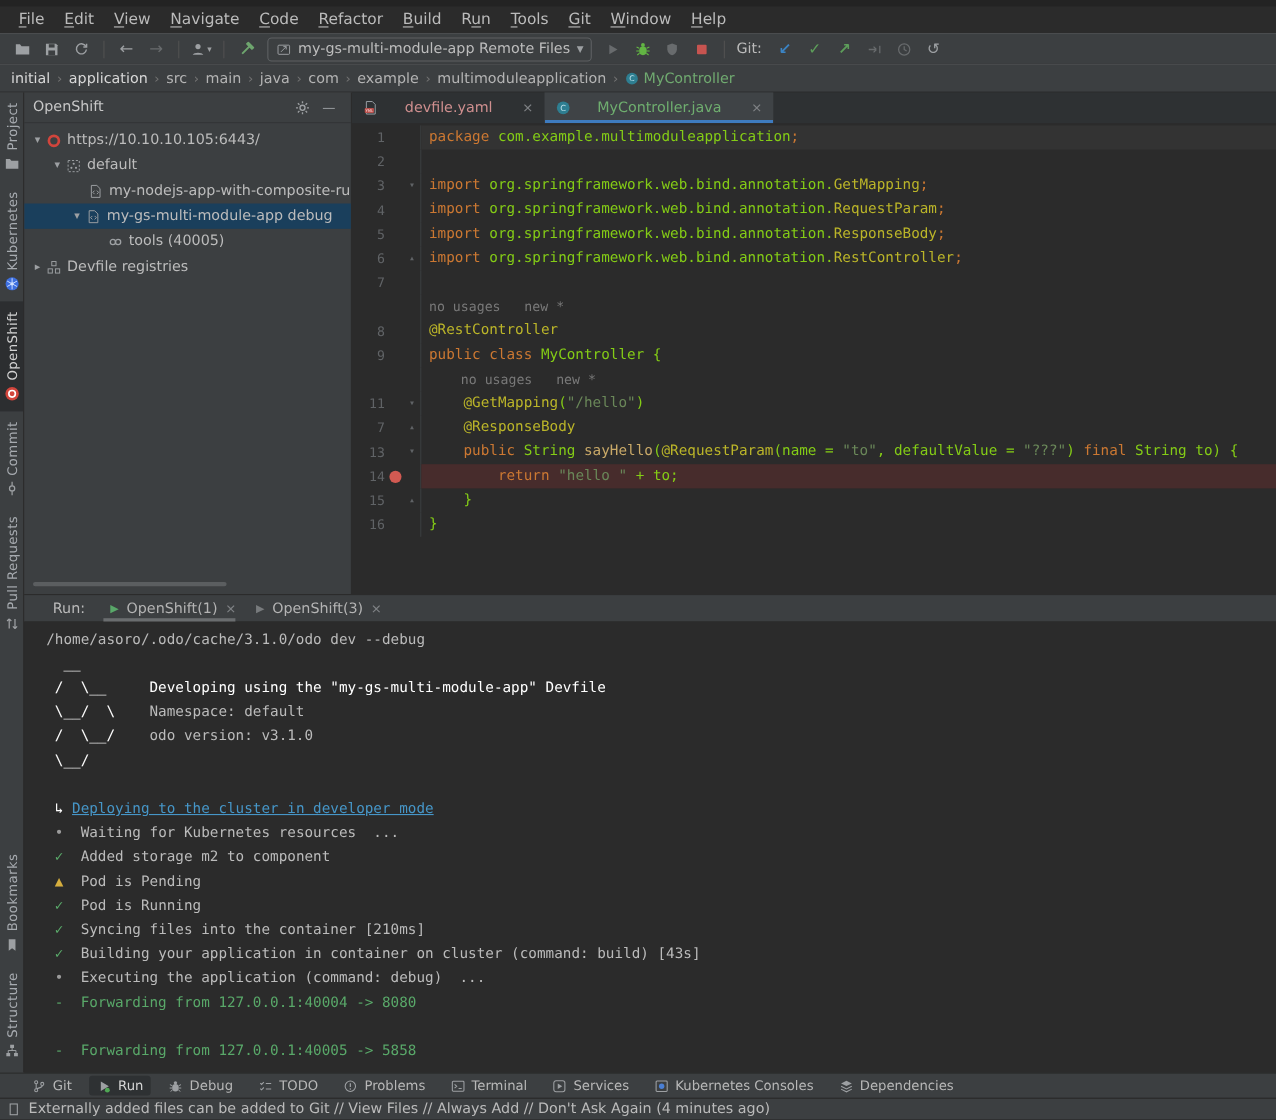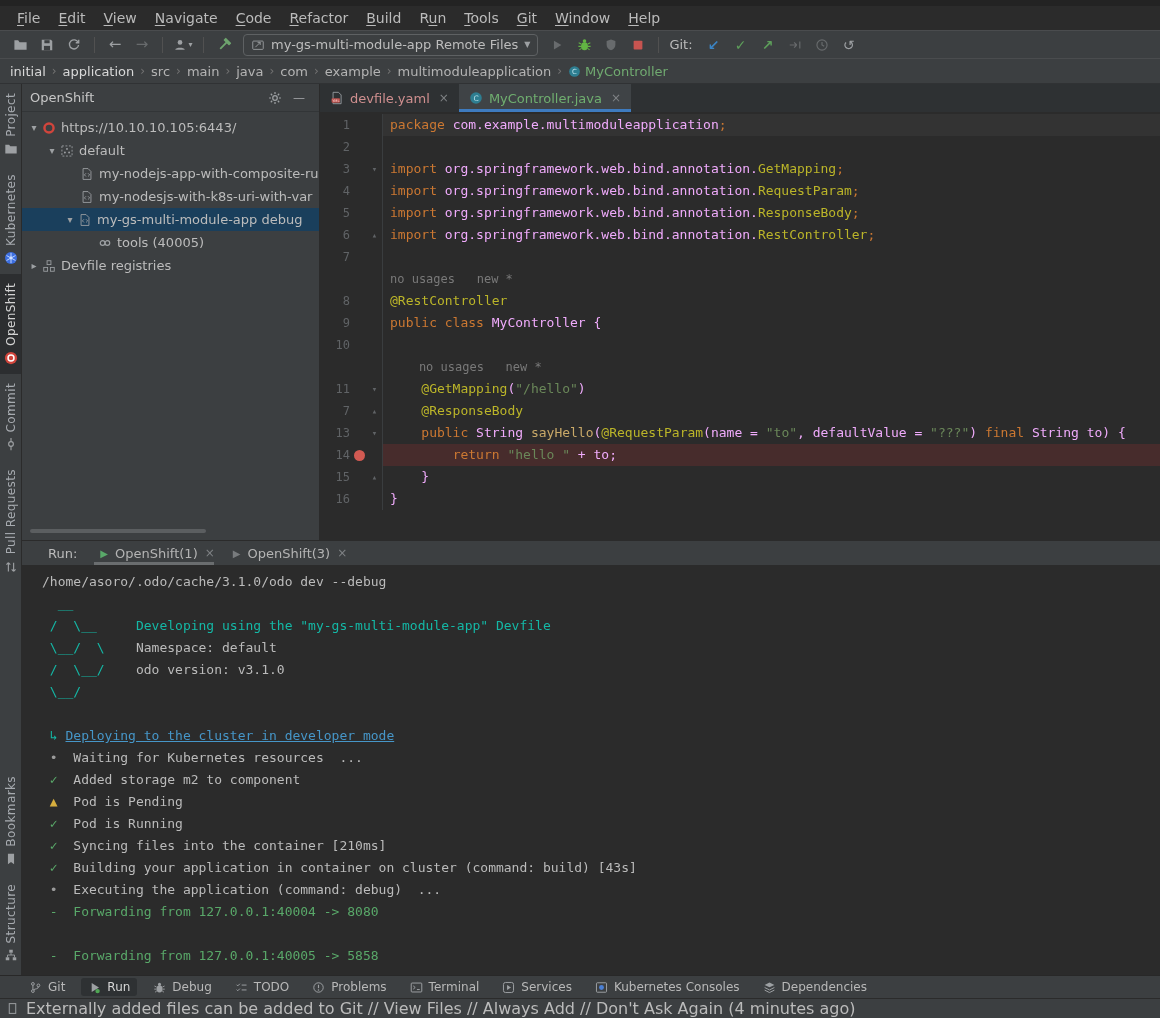--- a/index.html
+++ b/index.html
@@ -48,57 +48,57 @@
   .os-tree{flex:1;position:relative;overflow:hidden;padding-top:4px}
   .tree-row{height:23px;display:flex;align-items:center;white-space:nowrap;font-size:13px;color:#bcbcbc;overflow:hidden}
   .tree-row.selected{background:#1a3f5c}
   .tree-chev{width:16px;text-align:center;color:#9da0a3;font-size:10px;flex:none}
   .tree-ico{margin-right:5px;color:#9da0a3}
   .hscroll{position:absolute;bottom:7px;left:8px;width:176px;height:4px;background:#5b5e60;border-radius:2px}
 
   
   .editor{flex:1;display:flex;flex-direction:column;background:#2b2b2b;min-width:0}
   .tabbar{height:28px;background:#2e3133;display:flex;align-items:stretch;flex:none}
-  .etab{display:flex;align-items:center;gap:6px;padding:0 10px;font-size:13px;position:relative}
+  .etab{display:flex;align-items:center;gap:24px;padding:0 10px;font-size:13px;position:relative}
   .etab.active{background:#3f4346;box-shadow:inset 0 -3px 0 #3e7bbf}
   .etab .close{color:#7f8285;font-size:12px;margin-left:3px}
   .tab-red{color:#cf8f8f}.tab-green{color:#6fae6f}
   .code{flex:1;padding-top:2px;font:13px/22px "DejaVu Sans Mono",monospace;overflow:hidden}
   .cline{display:flex;height:22px;white-space:pre}
   .gutter{width:63px;flex:none;display:flex;align-items:center;border-right:1px solid #3a3d3f}
   .lnum{width:30px;text-align:right;color:#606366;font-size:12px}
   .bpslot{width:18px;display:flex;align-items:center;justify-content:center}
   .bpdot{width:11px;height:11px;border-radius:50%;background:#d25a52}
   .foldslot{width:13px;text-align:center;color:#606366;font-size:9px}
   .ctext{flex:1;padding-left:7px;color:#a9b7c6}
   .cline.caret .ctext{background:#333333}
   .cline.bp .ctext{background:#472c2c}
-  .c-kw{color:#cc7832}.c-pl{color:#f0abfc}.c-cls{color:#bbb529}.c-str{color:#6a8759}.c-mth{color:#c9a968}
+  .c-kw{color:#cc7832}.c-pl{color:#84cc16}.c-cls{color:#bbb529}.c-str{color:#6a8759}.c-mth{color:#c9a968}
   .inlay{color:#797979;font-size:12px}
 
   
   .run-panel{flex:1;display:flex;flex-direction:column;min-height:0}
   .run-header{height:25px;background:#3c3f41;border-top:1px solid #2b2b2b;display:flex;align-items:stretch;padding-left:26px;font-size:13px;flex:none}
   .run-label{display:flex;align-items:center;color:#bbbbbb;margin-right:14px}
   .rtab{display:flex;align-items:center;gap:7px;padding:0 9px;color:#b4b4b4;position:relative}
   .rtab .play{font-size:10px}
   .rtab .close{color:#7f8285;font-size:12px}
   .rtab.active::after{content:"";position:absolute;left:3px;right:10px;bottom:0;height:3px;background:#6a6d6f}
   .console{flex:1;background:#2b2b2b;padding:6px 0 0 20px;font:13px/22px "DejaVu Sans Mono",monospace;white-space:pre;overflow:hidden}
   .kline{height:22px}
-  .k-pl{color:#bbbbbb}.k-blue{color:#14b8a6}.k-link{color:#4696c8;text-decoration:underline}
+  .k-pl{color:#bbbbbb}.k-blue{color:#ffffff}.k-link{color:#4696c8;text-decoration:underline}
   .k-green{color:#59a869}.k-yellow{color:#d6ae3e}.k-gray{color:#9b9b9b}
 
   
   .bottombar{height:23px;background:#3c3f41;border-top:1px solid #282828;display:flex;align-items:center;padding-left:22px;gap:9px;flex:none}
   .bitem{display:flex;align-items:center;gap:6px;padding:2px 7px;border-radius:3px;font-size:12px;color:#b8b8b8}
   .bitem .icon{color:#9da0a3}
   .bitem.active{background:#2e3133;color:#d6d6d6}
   .statusbar{height:20px;background:#3c3f41;border-top:1px solid #2b2b2b;display:flex;align-items:center;padding-left:6px;gap:7px;
-             font-size:16px;color:#bbbbbb;flex:none}
+             font-size:13px;color:#bbbbbb;flex:none}
   .statusbar .icon{color:#9da0a3}
 </style>
 </head>
 <body>
 
 <div class="app">
   <div class="titlebar"></div>
 
   <div class="menubar" id="menubar">
       <span class="menu-item"><u>F</u>ile</span>
@@ -379,30 +379,20 @@
               <div class="tree-row">
     <span style="width:58px;flex:none"></span>
     <span class="icon i14 tree-ico">
                   <svg viewBox="0 0 16 16" xmlns="http://www.w3.org/2000/svg">
                     <path d="M3.5 1.8h5.7l3.3 3.3v9.1H3.5z" stroke="currentColor" fill="none"></path>
                     <path d="M6.8 7.2 5 9l1.8 1.8M9.2 7.2 11 9l-1.8 1.8" stroke="currentColor" fill="none"></path>
                   </svg>
                 </span>
     <span>my-nodejs-app-with-composite-ru</span>
               </div>
-              <div class="tree-row">
-    <span style="width:58px;flex:none"></span>
-    <span class="icon i14 tree-ico">
-                  <svg viewBox="0 0 16 16" xmlns="http://www.w3.org/2000/svg">
-                    <path d="M3.5 1.8h5.7l3.3 3.3v9.1H3.5z" stroke="currentColor" fill="none"></path>
-                    <path d="M6.8 7.2 5 9l1.8 1.8M9.2 7.2 11 9l-1.8 1.8" stroke="currentColor" fill="none"></path>
-                  </svg>
-                </span>
-    <span>my-nodesjs-with-k8s-uri-with-var</span>
-              </div>
               <div class="tree-row selected">
     <span style="width:40px;flex:none"></span>
                 <span class="tree-chev">▾</span>
     <span class="icon i14 tree-ico">
                   <svg viewBox="0 0 16 16" xmlns="http://www.w3.org/2000/svg">
                     <path d="M3.5 1.8h5.7l3.3 3.3v9.1H3.5z" stroke="currentColor" fill="none"></path>
                     <path d="M6.8 7.2 5 9l1.8 1.8M9.2 7.2 11 9l-1.8 1.8" stroke="currentColor" fill="none"></path>
                   </svg>
                 </span>
     <span>my-gs-multi-module-app debug</span>
@@ -479,23 +469,20 @@
               <div class="cline">
     <div class="gutter"><span class="lnum">7</span><span class="bpslot"></span><span class="foldslot"></span></div>
     <div class="ctext"></div></div>
               <div class="cline"><div class="gutter"><span class="lnum"></span><span class="bpslot"></span><span class="foldslot"></span></div><div class="ctext"><span class="inlay">no usages   new *</span></div></div>
               <div class="cline">
     <div class="gutter"><span class="lnum">8</span><span class="bpslot"></span><span class="foldslot"></span></div>
     <div class="ctext"><span class="c-cls">@RestController</span></div></div>
               <div class="cline">
     <div class="gutter"><span class="lnum">9</span><span class="bpslot"></span><span class="foldslot"></span></div>
     <div class="ctext"><span class="c-kw">public class </span><span class="c-pl">MyController {</span></div></div>
-              <div class="cline">
-    <div class="gutter"><span class="lnum">10</span><span class="bpslot"></span><span class="foldslot"></span></div>
-    <div class="ctext"></div></div>
               <div class="cline"><div class="gutter"><span class="lnum"></span><span class="bpslot"></span><span class="foldslot"></span></div><div class="ctext"><span class="inlay">    no usages   new *</span></div></div>
               <div class="cline">
     <div class="gutter"><span class="lnum">11</span><span class="bpslot"></span><span class="foldslot">▾</span></div>
     <div class="ctext"><span class="c-pl">    </span><span class="c-cls">@GetMapping</span><span class="c-pl">(</span><span class="c-str">"/hello"</span><span class="c-pl">)</span></div></div>
               <div class="cline">
     <div class="gutter"><span class="lnum">7</span><span class="bpslot"></span><span class="foldslot">▴</span></div>
     <div class="ctext"><span class="c-pl">    </span><span class="c-cls">@ResponseBody</span></div></div>
               <div class="cline">
     <div class="gutter"><span class="lnum">13</span><span class="bpslot"></span><span class="foldslot">▾</span></div>
     <div class="ctext"><span class="c-pl">    </span><span class="c-kw">public </span><span class="c-pl">String </span><span class="c-mth">sayHello</span><span class="c-pl">(</span><span class="c-cls">@RequestParam</span><span class="c-pl">(name = </span><span class="c-str">"to"</span><span class="c-pl">, defaultValue = </span><span class="c-str">"???"</span><span class="c-pl">) </span><span class="c-kw">final </span><span class="c-pl">String to) {</span></div></div>

